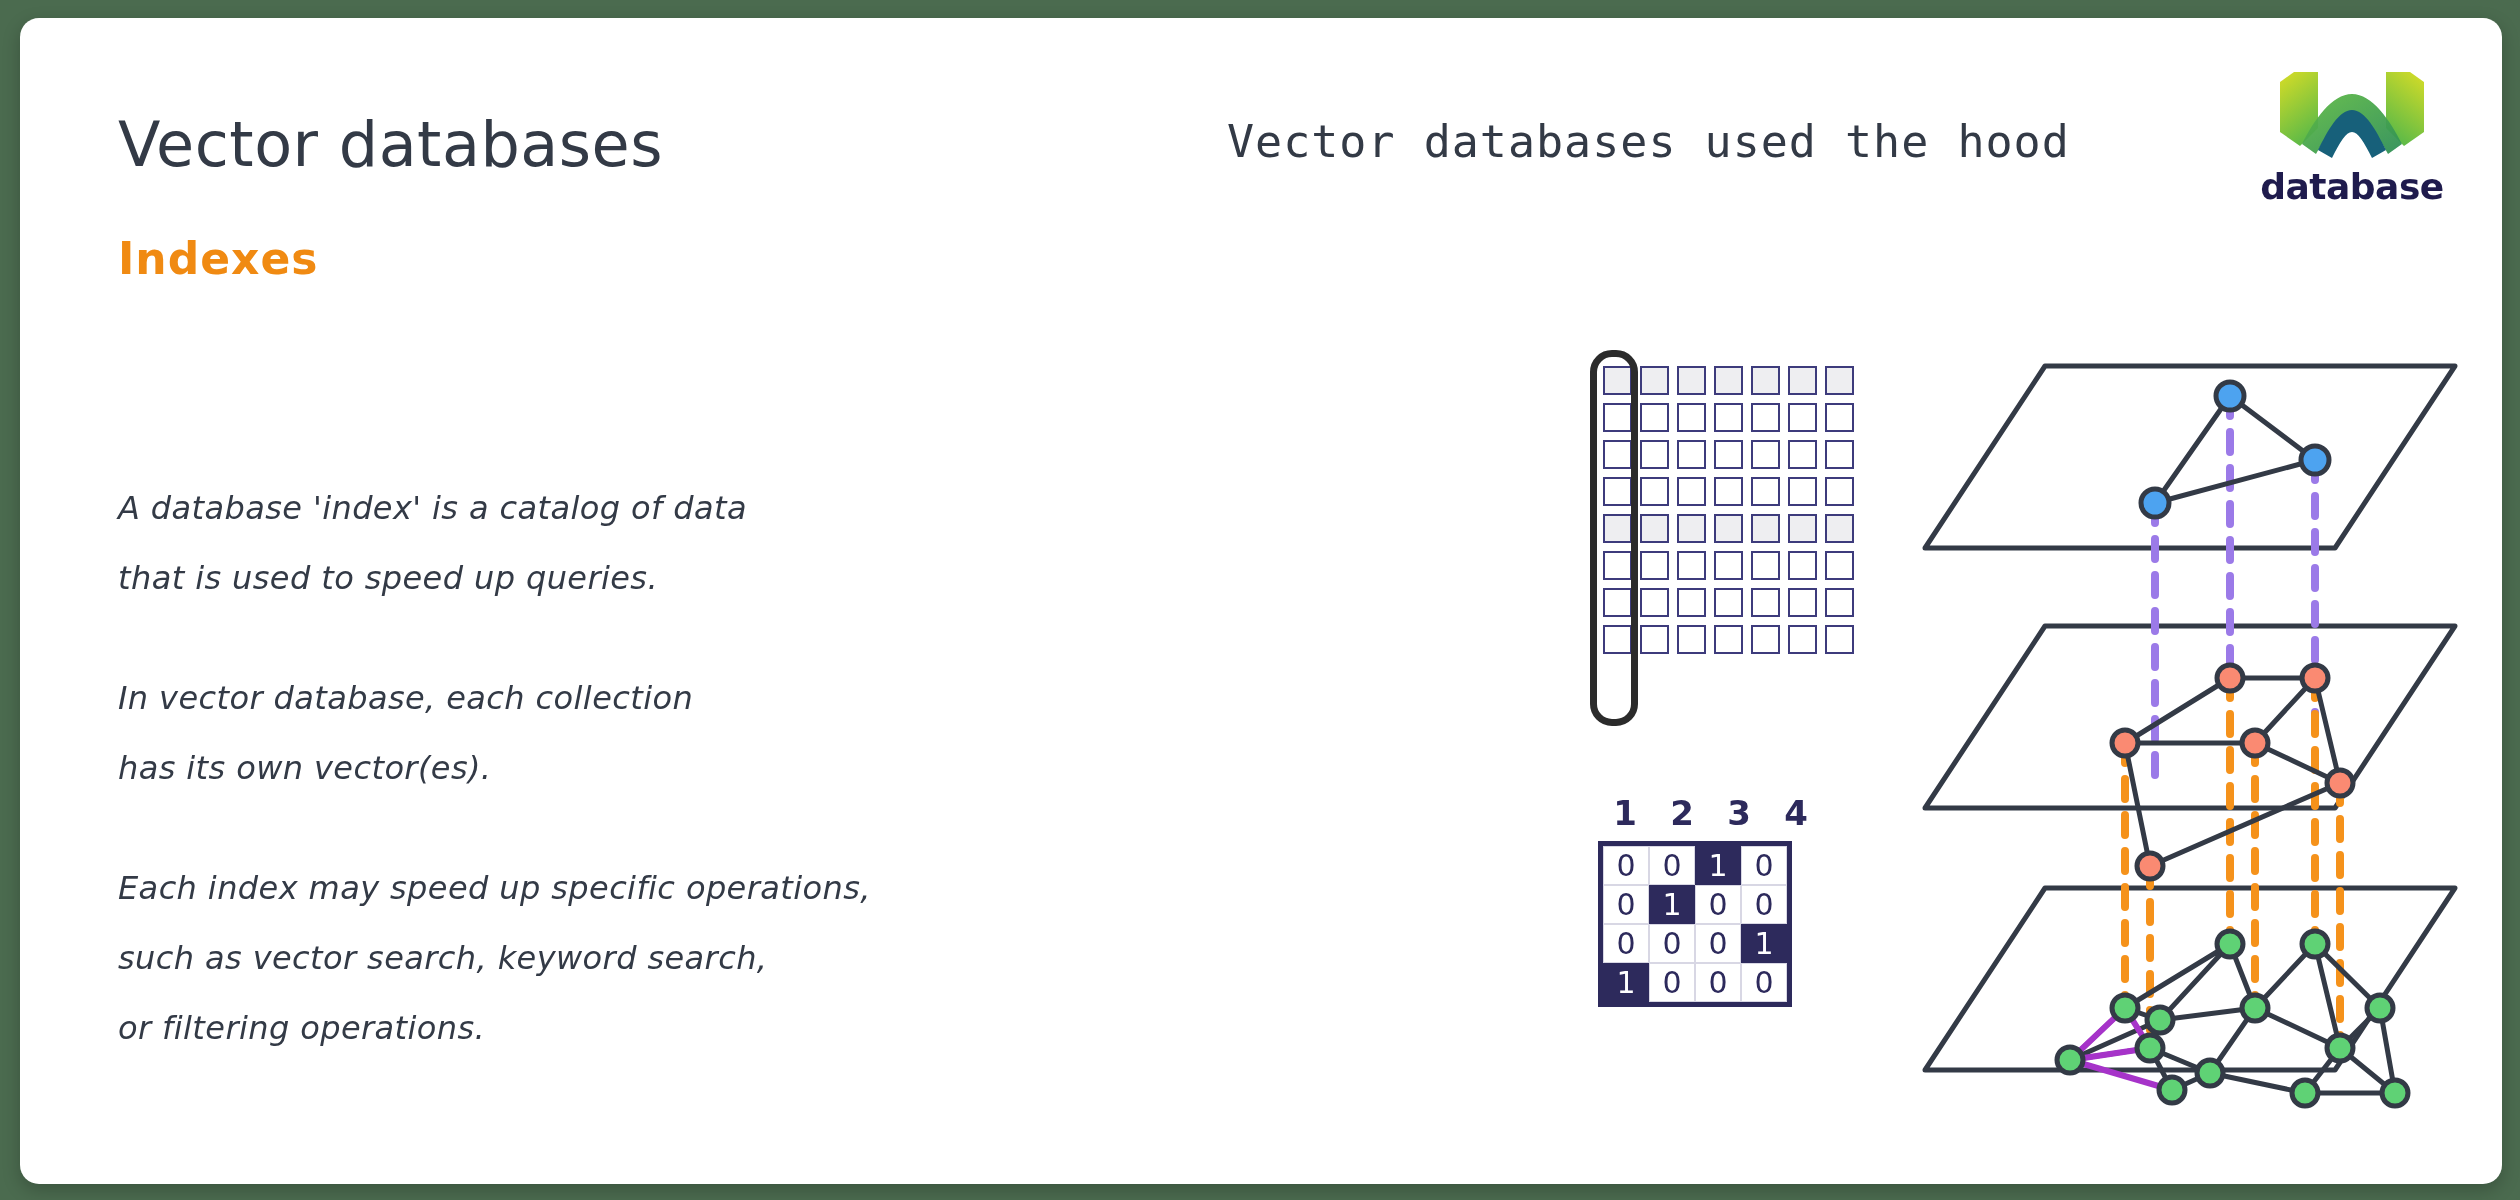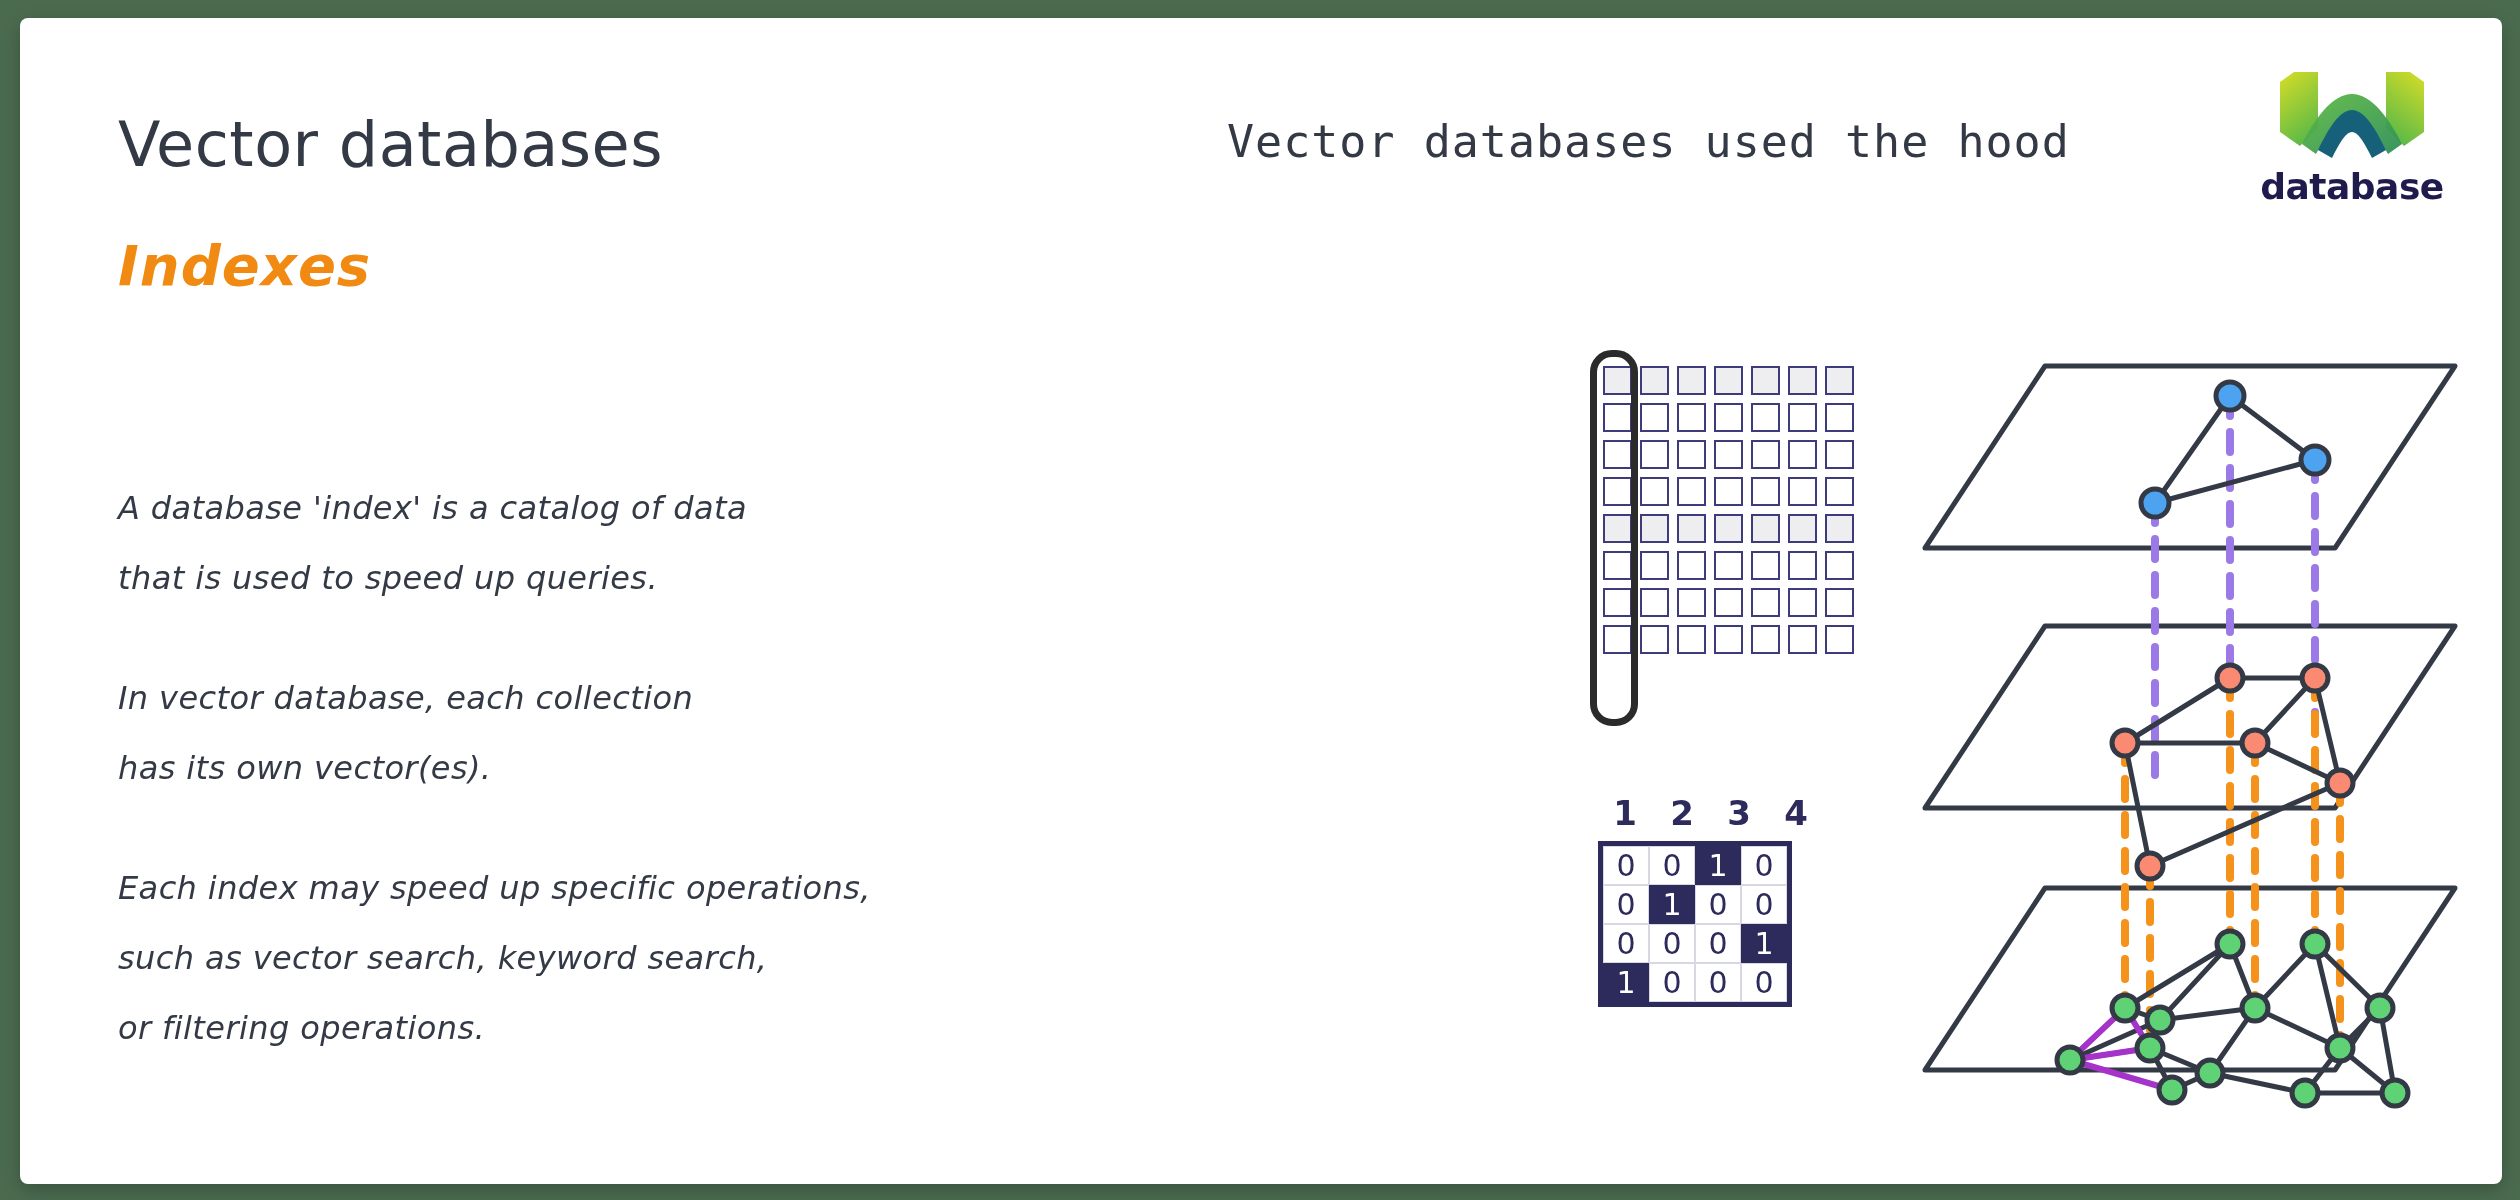--- a/index.html
+++ b/index.html
@@ -7,36 +7,36 @@
     width:2520px;height:1200px;
     background:#4b6b4f;
     font-family:"DejaVu Sans", sans-serif;
     overflow:hidden;
   }
   .slide{
     position:absolute;
     left:20px;top:18px;
     width:2482px;height:1166px;
     background:#ffffff;
-    border-radius:8px;
+    border-radius:19px;
     box-shadow:0 6px 18px rgba(0,0,0,.22);
     overflow:hidden;
   }
 
   
   .title{
     position:absolute;left:98px;top:90px;
     font-family:"DejaVu Sans", sans-serif;
     font-size:62px;font-weight:400;letter-spacing:.5px;
     color:#333a46;white-space:nowrap;
   }
   .subtitle{
     position:absolute;left:98px;top:215px;
     font-family:"DejaVu Sans", sans-serif;
-    font-size:56px;font-weight:700;font-style:italic;letter-spacing:1px;
+    font-size:44px;font-weight:700;letter-spacing:1px;
     color:#f08a12;white-space:nowrap;
   }
   .header-title{
     position:absolute;left:1207px;top:97px;
     font-family:"DejaVu Sans Mono", monospace;
     font-size:45px;font-weight:400;letter-spacing:1px;
     color:#333a46;white-space:nowrap;
   }
 
   .body-text{

